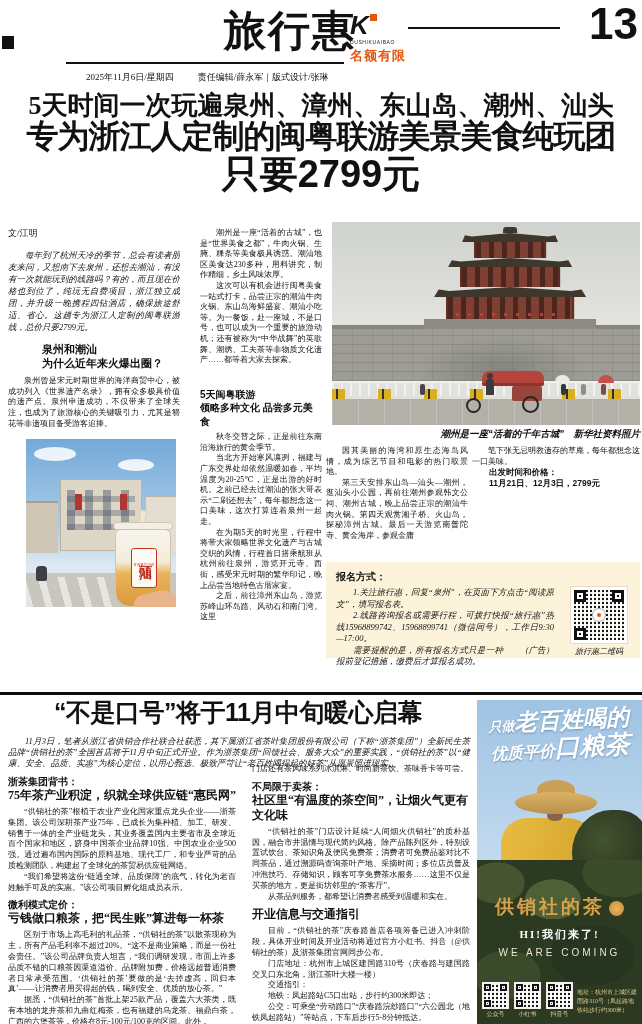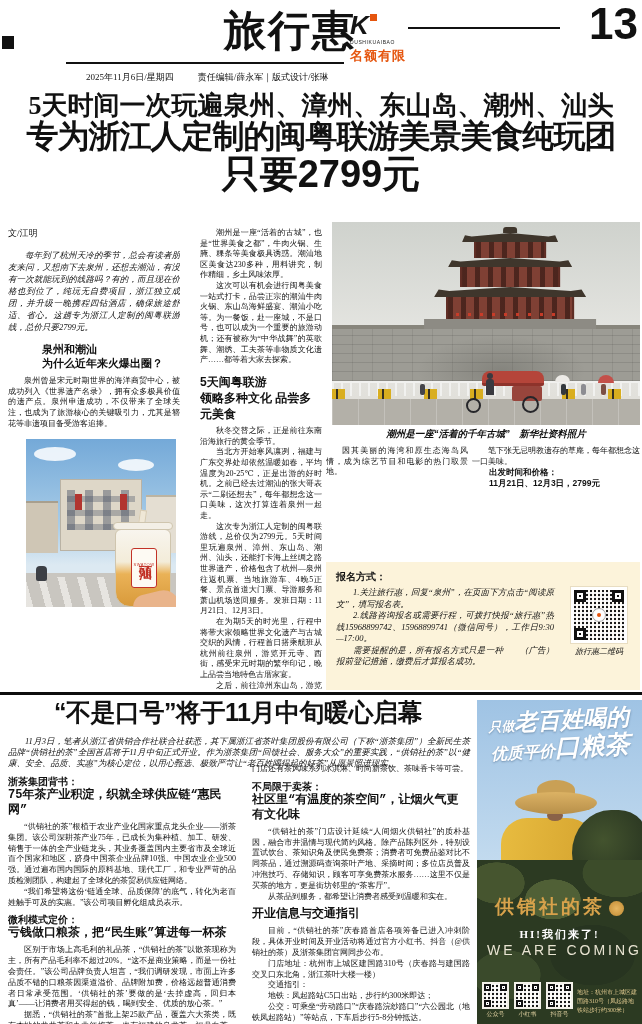--- a/index.html
+++ b/index.html
@@ -33,28 +33,28 @@
   .deck{left:0;top:198px;width:642px;text-align:center;font-family:var(--serif);font-style:italic;font-weight:700;font-size:20px;letter-spacing:2px;}
 
   
   .tcol{font-size:8px;line-height:10.6px;text-align:justify;}
   .tcol p{text-indent:2em;}
   .tcol1{left:8px;top:228px;width:172px;height:462px;overflow:hidden;}
   .tcol2{left:200px;top:228px;width:122px;height:462px;overflow:hidden;}
   .byline{font-size:9px;margin-bottom:10px;text-indent:0 !important;}
   .intro{font-style:italic;font-size:8.5px;line-height:12px;}
   .subhead{font-family:var(--sans);font-weight:700;font-size:11px;line-height:1.35;text-align:left;margin:9px 0 5px 34px;}
-  .subhead2{font-family:var(--sans);font-weight:700;font-size:12px;line-height:1.35;text-align:left;margin:8px 0 4px 0;}
-  .photo-cap{left:332px;top:428px;width:308px;text-align:center;font-style:italic;font-weight:700;font-size:9.5px;}
+  .subhead2{font-family:var(--sans);font-weight:700;font-size:10px;line-height:1.35;text-align:left;margin:22px 0 4px 0;}
+  .photo-cap{left:332px;top:428px;width:308px;text-align:right;font-style:italic;font-weight:700;font-size:9.5px;}
   .tcol3{left:326px;top:446px;width:142px;height:112px;overflow:hidden;}
   .tcol4{left:472px;top:446px;width:168px;height:112px;overflow:hidden;}
   .price-line{font-family:var(--sans);font-weight:700;font-size:8.5px;text-indent:2em;text-align:left;}
 
   
-  .signup-box{left:326px;top:562px;width:314px;height:128px;background:#fcf3da;padding:8px 10px;}
+  .signup-box{left:326px;top:562px;width:314px;height:96px;background:#fcf3da;padding:8px 10px;}
   .su-title{font-family:var(--sans);font-weight:700;font-size:10px;margin-bottom:3px;}
   .su-item,.su-note{width:218px;font-style:italic;font-size:8.5px;line-height:11.5px;text-indent:2em;text-align:justify;}
   .ad-mark{float:right;font-style:italic;}
   .su-qr-wrap{position:absolute;right:10px;top:24px;width:62px;text-align:center;}
   .qr{position:relative;background:#fff;border:1px solid #e8ddc2;}
   .qr-big{width:58px;height:58px;margin:0 auto;}
   .qrp{position:absolute;inset:3px;background:
       repeating-linear-gradient(0deg, transparent 0 2px, rgba(255,255,255,.92) 2px 4px),
       repeating-linear-gradient(90deg,#1a1a1a 0 2px,#fdfaf2 2px 4px);}
   .qrf{position:absolute;width:12px;height:12px;border:3px solid #111;background:#fff;}
@@ -120,21 +120,21 @@
 
   
   .divider{left:0;top:692px;width:642px;height:3px;background:#0d0d0d;}
   .tea-head{left:4px;top:699px;width:468px;text-align:center;font-family:var(--sans);font-weight:900;font-size:25px;line-height:1.1;letter-spacing:-0.5px;}
   .tea-intro{left:8px;top:736px;width:462px;font-style:italic;font-size:8.5px;line-height:11px;text-align:justify;text-indent:2em;}
   .bcol{font-size:8px;line-height:10.8px;text-align:justify;overflow:hidden;}
   .bcol p{text-indent:2em;}
   .bcol1{left:8px;top:770px;width:228px;height:254px;}
   .bcol2{left:252px;top:764px;width:218px;height:260px;}
   .bs-small{font-family:var(--sans);font-weight:700;font-size:10px;line-height:1.3;text-align:left;margin-top:5px;}
-  .bs-big{font-family:Liberation Mono, monospace;font-weight:800;font-size:12px;line-height:1.25;text-align:left;margin-bottom:4px;}
+  .bs-big{font-family:Liberation Serif, serif;font-weight:800;font-size:12px;line-height:1.25;text-align:left;margin-bottom:4px;}
   .tea-byline{float:right;}
 
   
   .tea-ad{left:477px;top:700px;width:165px;height:324px;overflow:hidden;background:linear-gradient(#9fc3e4,#c6ddf0 55%,#d9e9f6);}
   .ad-slogan{position:absolute;left:0;right:0;top:8px;text-align:center;color:#fff;transform:rotate(-3deg);
     font-family:var(--serif);font-style:italic;font-weight:800;line-height:1.12;text-shadow:0 1px 2px rgba(50,80,110,.45);}
   .s-sm{font-size:13px;}.s-lg{font-size:23px;}.s-md{font-size:16px;}.s-xl{font-size:25px;}
   .ad-hat-brim{position:absolute;left:38px;top:92px;width:82px;height:22px;border-radius:50%;background:linear-gradient(#dcb264,#b8904a);}
   .ad-hat-crown{position:absolute;left:60px;top:80px;width:38px;height:20px;border-radius:50% 50% 0 0;background:#c9a055;}
   .ad-face{position:absolute;left:70px;top:110px;width:16px;height:11px;border-radius:50%;background:#8a6248;}
@@ -144,21 +144,21 @@
       radial-gradient(60px 40px at 86% 8%,#3c4c2a 0 60%,transparent 61%),
       radial-gradient(50px 36px at 46% 24%,#506036 0 55%,transparent 56%),
       radial-gradient(70px 50px at 70% 58%,#273420 0 60%,transparent 61%),
       radial-gradient(56px 40px at 18% 70%,#3a4a2b 0 60%,transparent 61%);}
   .ad-bush{position:absolute;right:-8px;bottom:128px;width:78px;height:86px;border-radius:50% 40% 10% 50%;
     background:radial-gradient(circle at 40% 35%,#43532e,#273320 75%);}
   .ad-brand{position:absolute;left:0;right:0;bottom:104px;text-align:center;color:#d8a24b;
     font-family:var(--serif);font-weight:700;font-size:19px;letter-spacing:3px;}
   .ad-seal{display:inline-block;width:15px;height:15px;border-radius:50%;background:radial-gradient(#e6b661,#c08a33);vertical-align:middle;margin-left:4px;}
   .ad-coming-cn{position:absolute;left:0;right:0;bottom:82px;text-align:center;color:#fff;font-family:var(--serif);font-weight:700;font-size:11px;letter-spacing:2px;}
-  .ad-coming-en{position:absolute;left:0;right:0;bottom:66px;text-align:right;color:#e9e4d2;font-family:var(--sans);font-size:14px;letter-spacing:3px;}
+  .ad-coming-en{position:absolute;left:0;right:0;bottom:66px;text-align:center;color:#e9e4d2;font-family:var(--sans);font-size:10px;letter-spacing:3px;}
   .ad-qrrow{position:absolute;left:5px;bottom:5px;display:flex;gap:5px;}
   .ad-qr-unit{width:27px;text-align:center;}
   .ad-qr{position:relative;width:27px;height:27px;background:#f4f2ea;}
   .ad-qr .qrp{inset:2px;}
   .ad-qr .qrf{width:7px;height:7px;border-width:2px;}
   .ad-qr .qrf::after{inset:1px;}
   .ad-qr-label{font-size:6px;color:#e3d3a2;margin-top:1px;font-family:var(--sans);}
   .ad-addr{position:absolute;right:3px;bottom:9px;width:62px;font-size:6px;line-height:1.5;color:#e0c98f;text-align:left;}
 </style>
 </head>
@@ -221,21 +221,20 @@
 
   <div class="abs tcol tcol2">
     <p>潮州是一座“活着的古城”，也是“世界美食之都”，牛肉火锅、生腌、粿条等美食极具诱惑。潮汕地区美食达230多种，用料讲究，制作精细，乡土风味浓厚。</p>
     <p>这次可以有机会进行闽粤美食一站式打卡，品尝正宗的潮汕牛肉火锅、东山岛海鲜盛宴、潮汕小吃等。为一餐饭，赴一座城，不是口号，也可以成为一个重要的旅游动机；还有被称为“中华战舞”的英歌舞、潮绣、工夫茶等非物质文化遗产……都等着大家去探索。</p>
     <div class="subhead2">
       <div>5天闽粤联游</div>
       <div>领略多种文化 品尝多元美食</div>
     </div>
     <p>秋冬交替之际，正是前往东南沿海旅行的黄金季节。</p>
     <p>当北方开始寒风凛冽，福建与广东交界处却依然温暖如春，平均温度为20-25℃，正是出游的好时机。之前已经去过潮汕的张大哥表示“二刷还想去”，每年都想念这一口美味，这次打算连着泉州一起走。</p>
-    <p>这次专为浙江人定制的闽粤联游线，总价仅为2799元。5天时间里玩遍泉州、漳州、东山岛、潮州、汕头，还能打卡海上丝绸之路世界遗产，价格包含了杭州—泉州往返机票、当地旅游车、4晚5正餐、景点首道大门票、导游服务和萧山机场送回服务。发班日期：11月21日、12月3日。</p>
     <p>在为期5天的时光里，行程中将带大家领略世界文化遗产与古城交织的风情，行程首日搭乘航班从杭州前往泉州，游览开元寺、西街，感受宋元时期的繁华印记，晚上品尝当地特色古厝家宴。</p>
     <p>之后，前往漳州东山岛，游览苏峰山环岛路、风动石和南门湾。这里</p>
   </div>
 
   <div class="abs gate-photo">
     <div class="gp-wall"></div>
     <div class="gp-tower">
       <div class="gp-finial"></div>
       <div class="gp-roof r1"></div>
       <div class="gp-body b1"></div>
@@ -259,20 +258,21 @@
       <div class="gp-cab"></div>
       <div class="gp-rider"></div>
       <div class="gp-wheelf"></div>
       <div class="gp-wheelr"></div>
     </div>
   </div>
   <div class="abs photo-cap">潮州是一座“活着的千年古城”　新华社资料照片</div>
 
   <div class="abs tcol tcol3">
     <p>因其美丽的海湾和原生态海岛风情，成为综艺节目和电影的热门取景地。</p>
+    <p>第三天安排东山岛—汕头—潮州，逛汕头小公园，再前往潮州参观韩文公祠、潮州古城，晚上品尝正宗的潮汕牛肉火锅。第四天观赏湘子桥、火山岛，探秘漳州古城。最后一天游览南普陀寺、黄金海岸，参观金庸</p>
   </div>
   <div class="abs tcol tcol4">
     <p>笔下张无忌明教遗存的草庵，每年都想念这一口美味。</p>
     <p class="price-line">出发时间和价格：</p>
     <p class="price-line">11月21日、12月3日，2799元</p>
   </div>
 
   <div class="abs signup-box">
     <div class="su-title">报名方式：</div>
     <p class="su-item">1.关注旅行惠，回复“泉州”，在页面下方点击“阅读原文”，填写报名表。</p>

